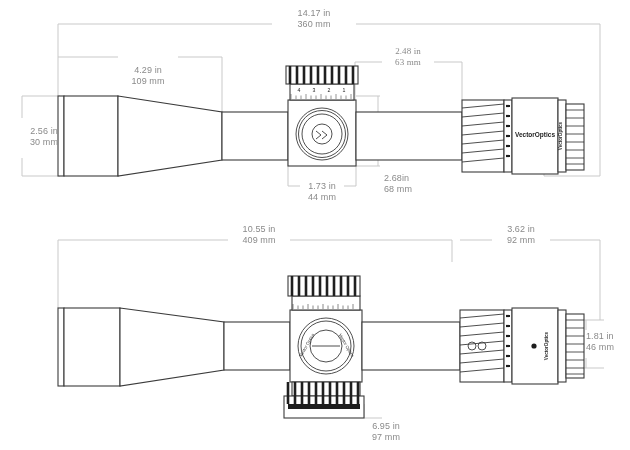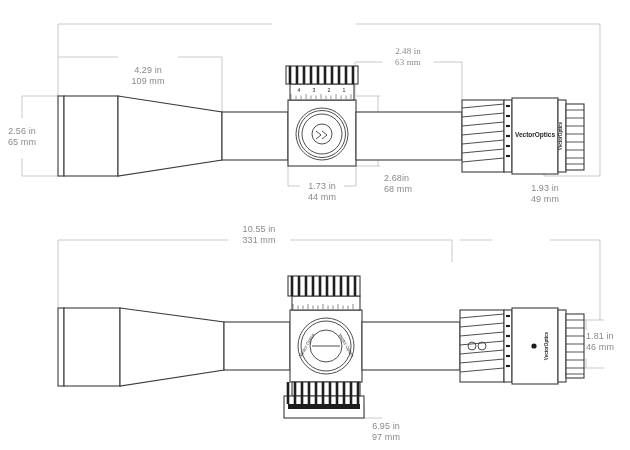--- a/index.html
+++ b/index.html
@@ -295,56 +295,60 @@
       </g>
     </g>
 
     <text x="535" y="137" font-family="Liberation Sans, sans-serif" font-size="6.5" font-weight="bold" fill="#1d1d1d" text-anchor="middle">VectorOptics</text>
     <text x="562" y="136" font-family="Liberation Sans, sans-serif" font-size="4.6" font-weight="bold" fill="#1d1d1d" text-anchor="middle" transform="rotate(-90 562 136)">VectorOptics</text>
     <text x="548" y="346" font-family="Liberation Sans, sans-serif" font-size="4.6" font-weight="bold" fill="#1d1d1d" text-anchor="middle" transform="rotate(-90 548 346)">VectorOptics</text>
     <text x="308" y="346" font-family="Liberation Sans, sans-serif" font-size="4.4" fill="#2b2b2b" text-anchor="middle" transform="rotate(-60 308 346)">Vector Optics</text>
     <text x="345" y="346" font-family="Liberation Sans, sans-serif" font-size="4.4" fill="#2b2b2b" text-anchor="middle" transform="rotate(60 345 346)">Vector Optics</text>
   </svg>
 
+  <div class="dim" style="left:274px;top:8px;width:80px;">
+    <span>14.17 in</span>
+    <span class="l2">360 mm</span>
+  </div>
 
   <div class="dim" style="left:118px;top:41px;width:60px;margin-top:24px;">
     <span>4.29 in</span>
     <span class="l2">109 mm</span>
   </div>
 
   <div class="dim" style="left:382px;top:46px;width:52px;font-family:Liberation Serif, serif;">
     <span>2.48 in</span>
     <span class="l2">63 mm</span>
   </div>
 
-  <div class="dim" style="left:0px;top:126px;width:44px;">
+  <div class="dim" style="left:0px;top:126px;width:44px;padding-left:22px;">
     <span>2.56 in</span>
-    <span class="l2">65 mm</span>
+    <span class="l2">30 mm</span>
   </div>
 
   <div class="dim" style="left:300px;top:181px;width:44px;">
     <span>1.73 in</span>
     <span class="l2">44 mm</span>
   </div>
 
   <div class="dim" style="left:384px;top:173px;width:44px;text-align:left;">
     <span>2.68in</span>
     <span class="l2">68 mm</span>
   </div>
 
-  <div class="dim" style="left:518px;top:183px;width:54px;">
-    <span>1.93 in</span>
-    <span class="l2">49 mm</span>
-  </div>
 
   <div class="dim" style="left:228px;top:224px;width:62px;">
     <span>10.55 in</span>
-    <span class="l2">331 mm</span>
-  </div>
-
+    <span class="l2">409 mm</span>
+  </div>
+
+  <div class="dim" style="left:492px;top:224px;width:58px;">
+    <span>3.62 in</span>
+    <span class="l2">92 mm</span>
+  </div>
 
   <div class="dim" style="left:586px;top:331px;width:44px;text-align:left;">
     <span>1.81 in</span>
     <span class="l2">46 mm</span>
   </div>
 
   <div class="dim" style="left:360px;top:421px;width:52px;">
     <span>6.95 in</span>
     <span class="l2">97 mm</span>
   </div>

